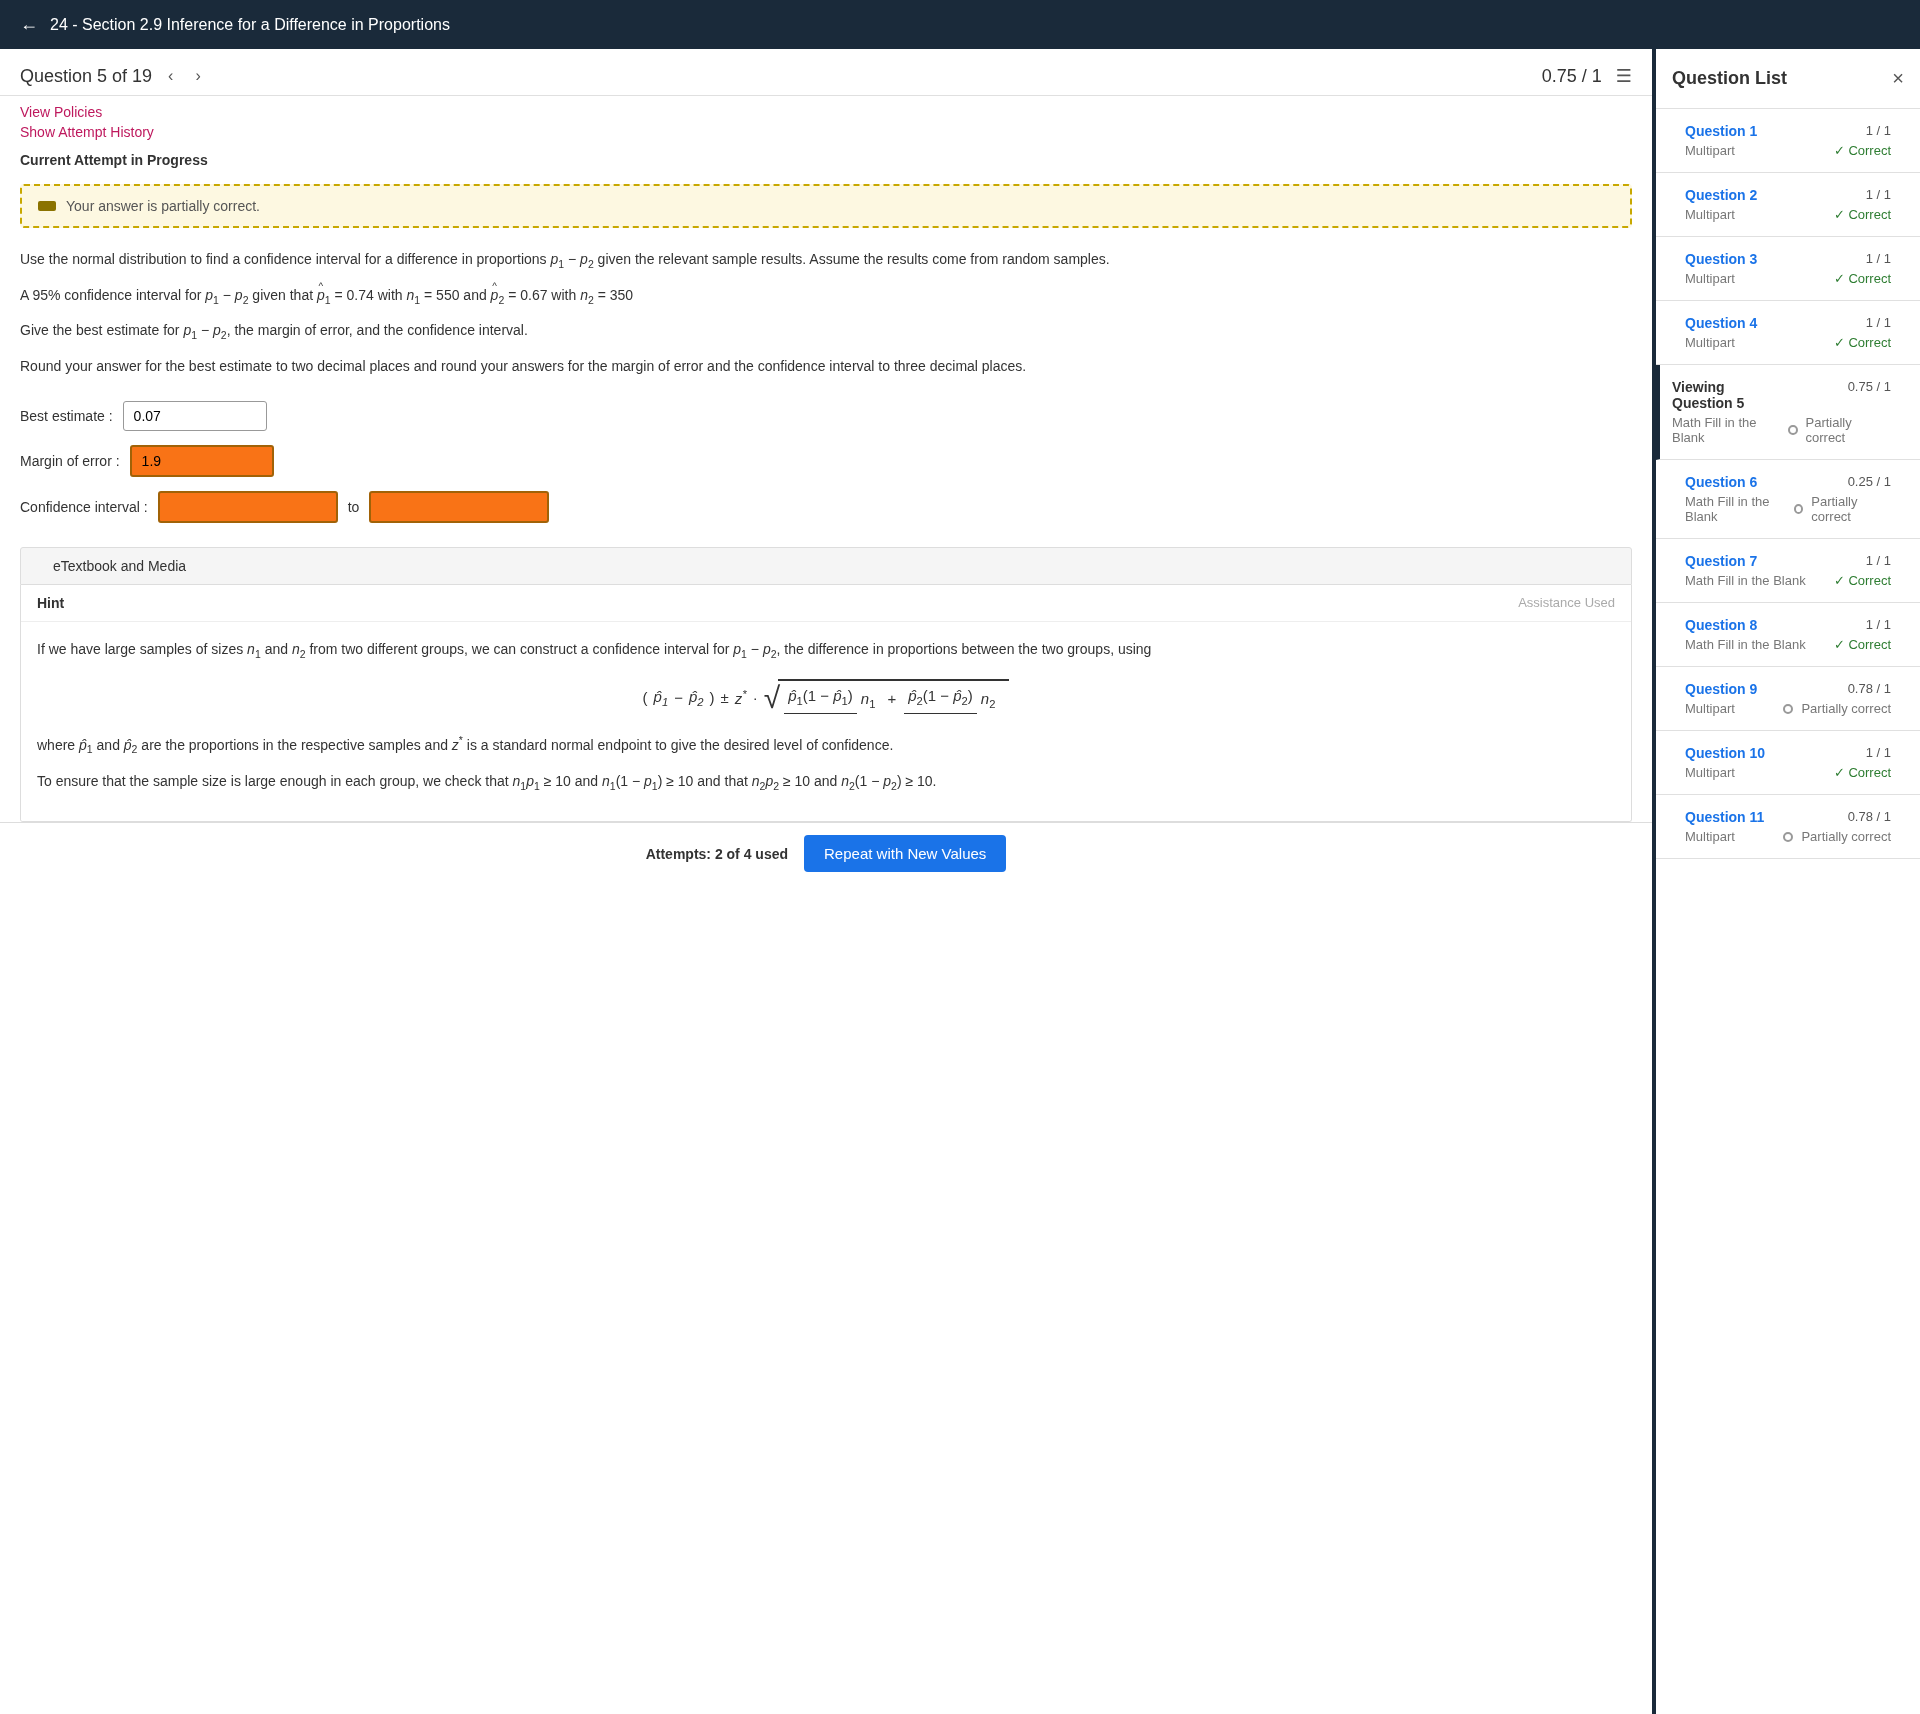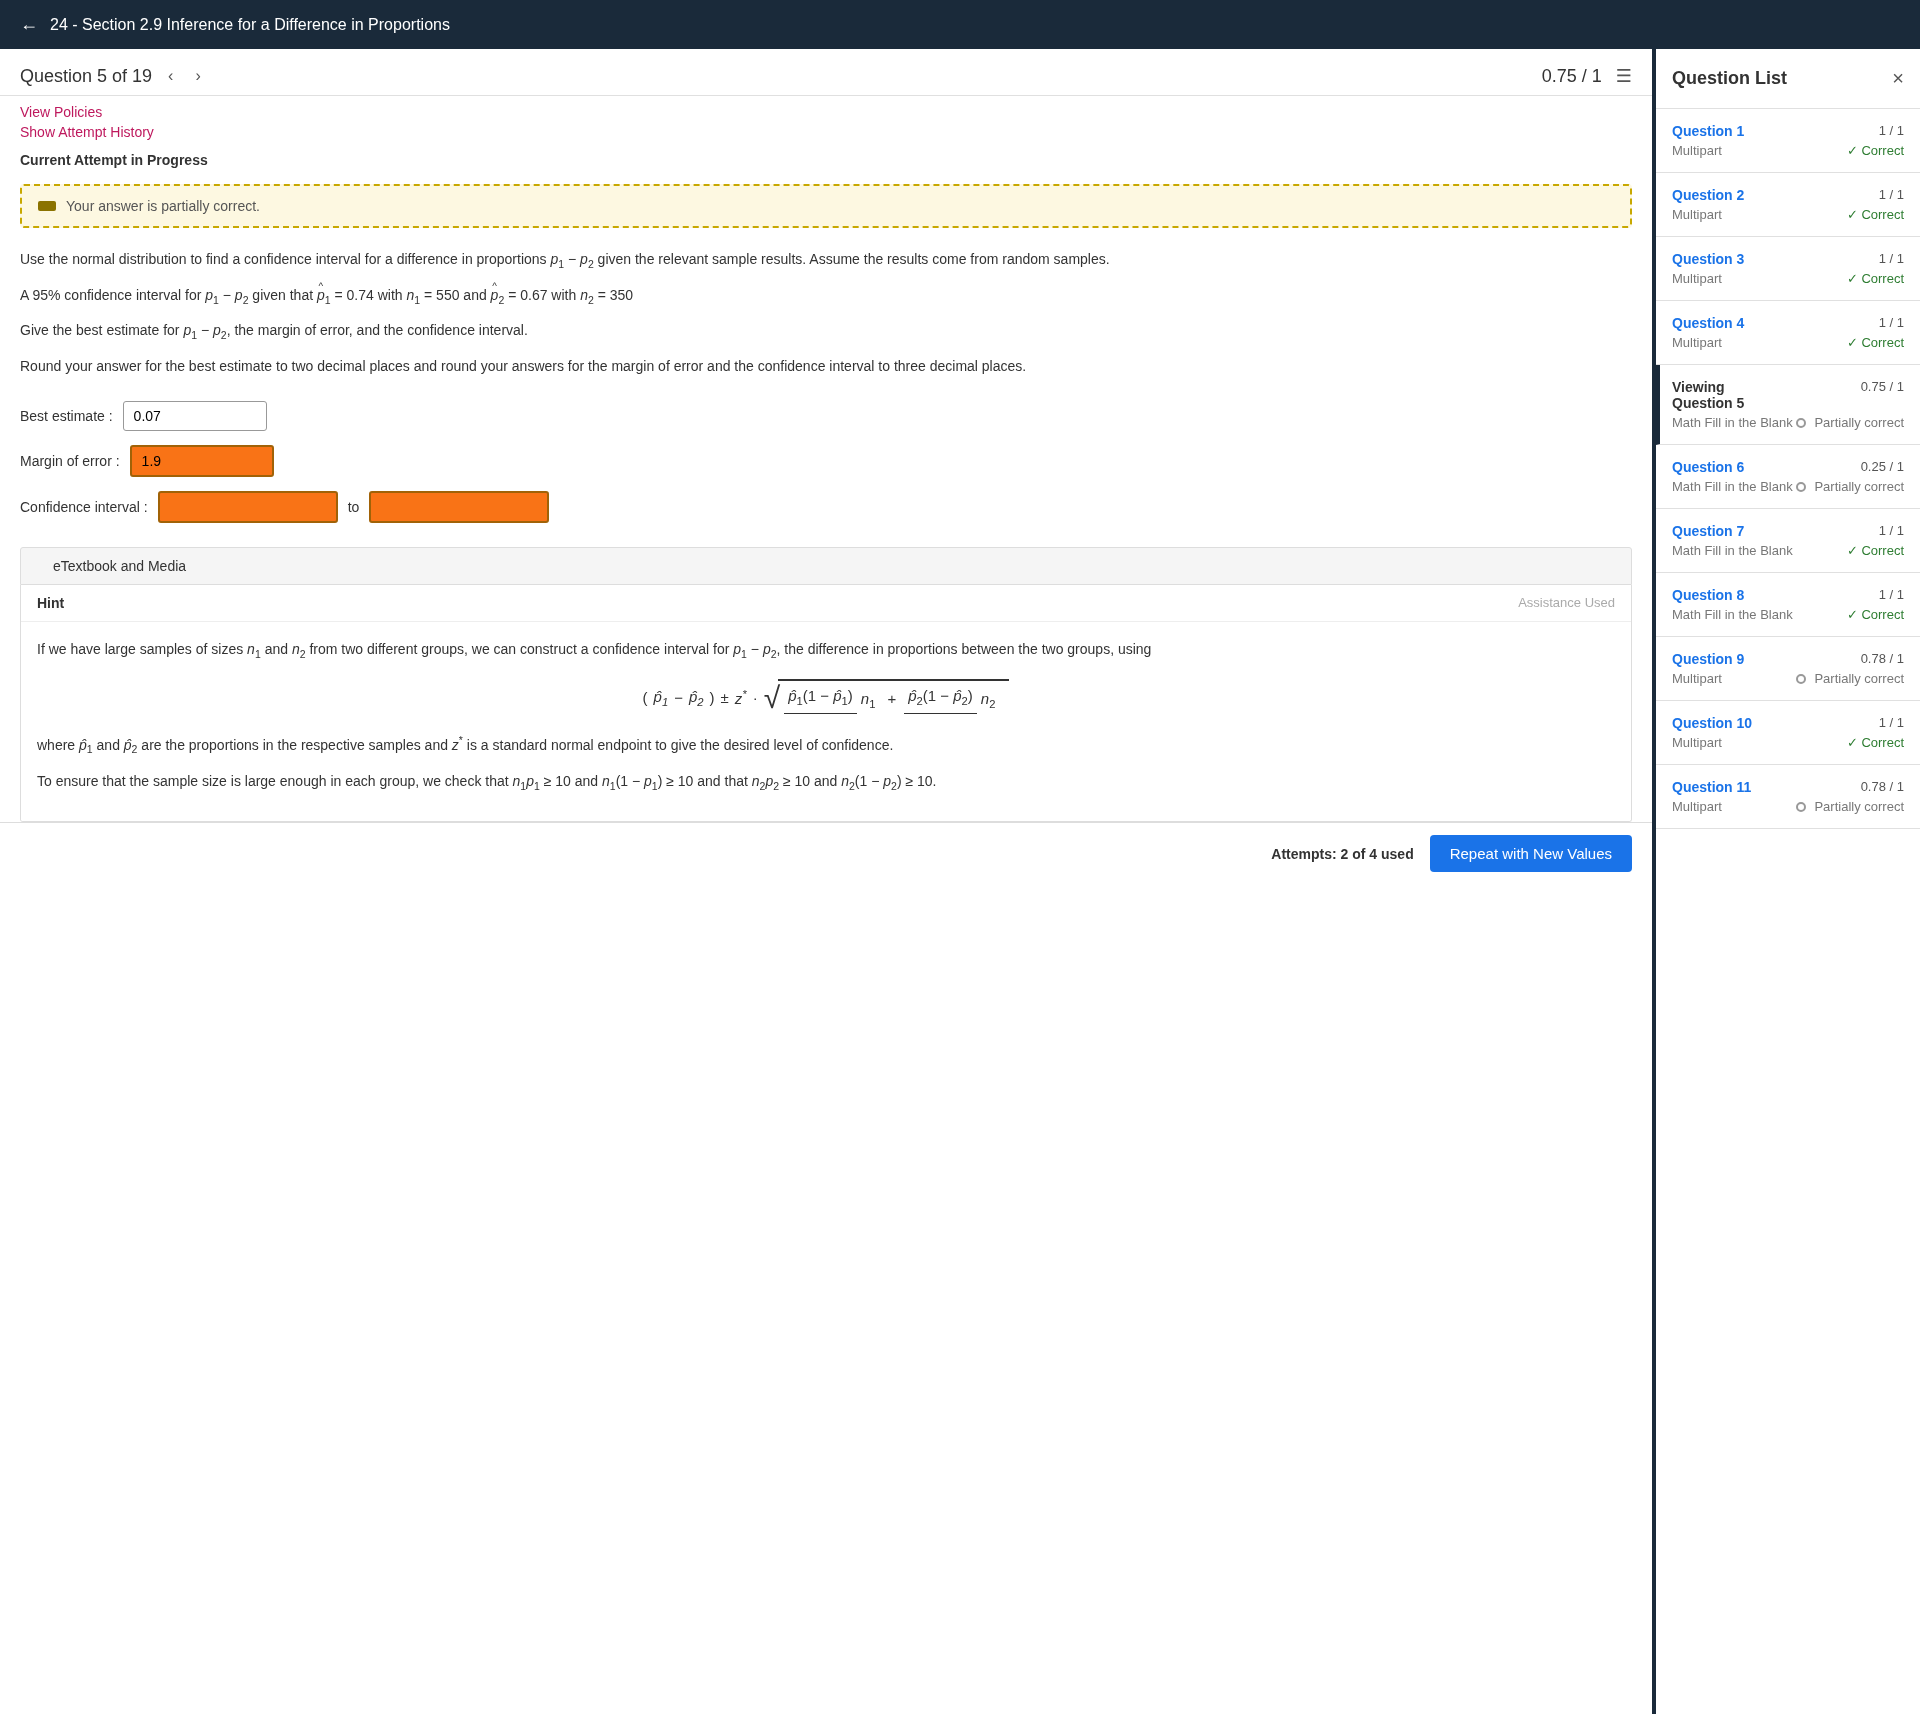--- a/index.html
+++ b/index.html
@@ -199,21 +199,21 @@
     .formula-container {
       text-align: center;
       margin: 16px 0;
       font-size: 16px;
     }
 
     
     .bottom-bar {
       padding: 12px 20px;
       display: flex;
-      justify-content: flex-end;
+      justify-content: center;
       align-items: center;
       gap: 16px;
       border-top: 1px solid #ddd;
       background: #fff;
       flex-shrink: 0;
     }
     .attempts-text {
       font-size: 14px;
       font-weight: bold;
       color: #333;
@@ -251,21 +251,21 @@
     }
     .close-btn {
       cursor: pointer;
       font-size: 20px;
       color: #555;
       background: none;
       border: none;
     }
 
     .sidebar-item {
-      padding: 14px 16px;
+      padding: 14px 29px;
       border-bottom: 1px solid #e0e0e0;
       cursor: pointer;
     }
     .sidebar-item.active {
       border-left: 4px solid #1a2a3a;
       padding-left: 12px;
     }
 
     .sidebar-item-top {
       display: flex;

